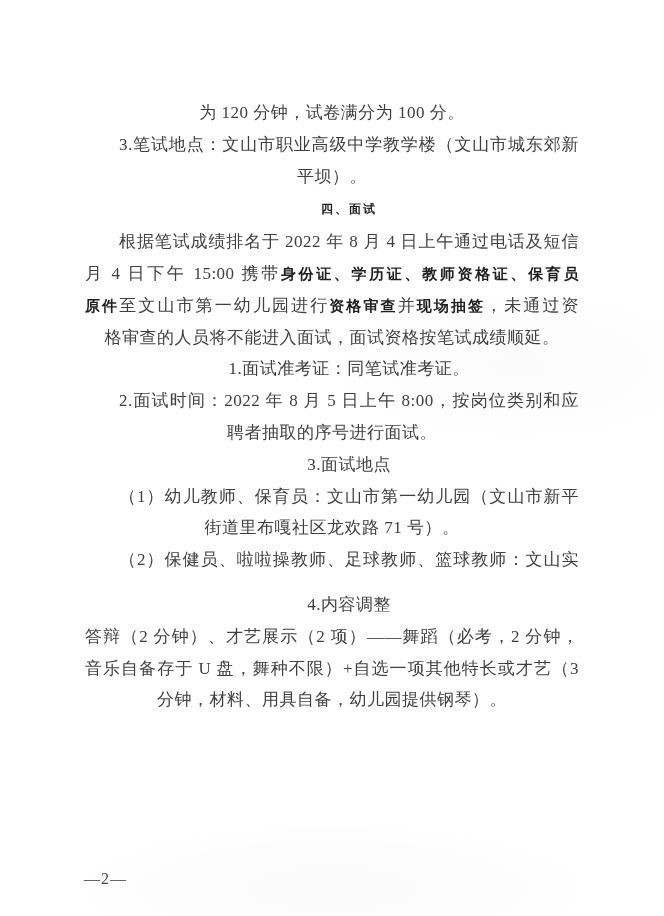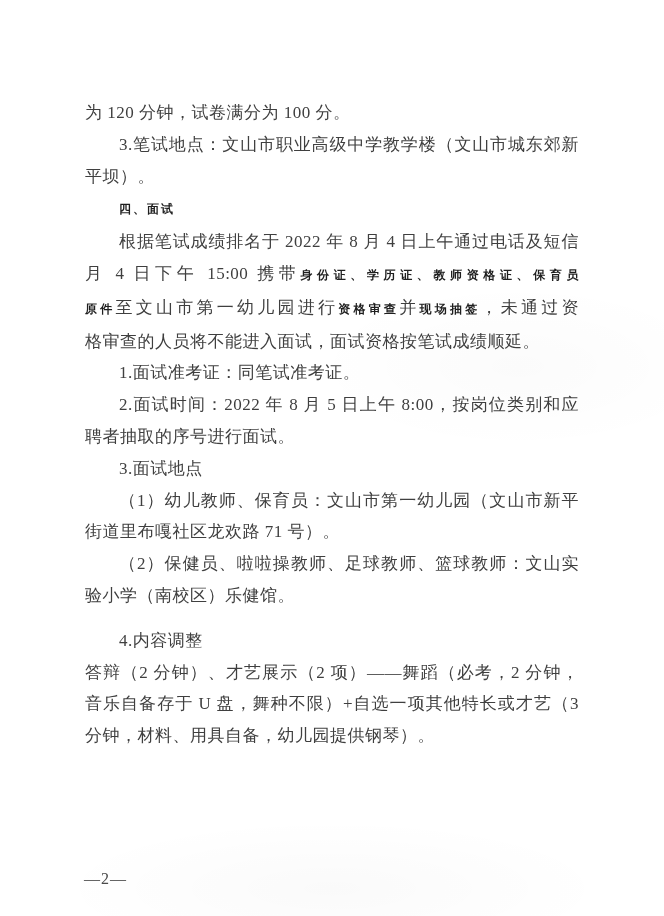--- a/index.html
+++ b/index.html
@@ -22,38 +22,38 @@
     position: absolute;
     left: 85px;
     top: 97px;
     width: 494px;
     font-size: 17px;
     line-height: 31.8px;
     color: #3f3f3f;
     letter-spacing: 0.5px;
   }
   .line {
-    text-align: left;
+    text-align: center;
     min-height: 31.8px;
   }
   .line.fill {
     text-align: justify;
     text-align-last: justify;
   }
   .line.indent {
     text-indent: 34px;
   }
   .line .r {
     font-weight: 400;
   }
   .line .b {
     font-weight: 700;
     color: #1f1f1f;
     font-family: "Liberation Sans", "DejaVu Sans", sans-serif;
-    font-size: 12px;
+    font-size: 15px;
   }
   .line.heading .b {
     font-size: 12px;
     letter-spacing: 2px;
   }
   .footer-num {
     position: absolute;
     left: 84px;
     top: 869px;
     font-size: 16px;
@@ -76,20 +76,19 @@
       <div class="line fill"><span class="r">月 4 日下午 15:00 携带</span><span class="b">身份证、学历证、教师资格证、保育员</span></div>
       <div class="line fill"><span class="b">原件</span><span class="r">至文山市第一幼儿园进行</span><span class="b">资格审查</span><span class="r">并</span><span class="b">现场抽签</span><span class="r">，未通过资</span></div>
       <div class="line"><span class="r">格审查的人员将不能进入面试，面试资格按笔试成绩顺延。</span></div>
       <div class="line indent"><span class="r">1.面试准考证：同笔试准考证。</span></div>
       <div class="line fill indent"><span class="r">2.面试时间：2022 年 8 月 5 日上午 8:00，按岗位类别和应</span></div>
       <div class="line"><span class="r">聘者抽取的序号进行面试。</span></div>
       <div class="line indent"><span class="r">3.面试地点</span></div>
       <div class="line fill indent"><span class="r">（1）幼儿教师、保育员：文山市第一幼儿园（文山市新平</span></div>
       <div class="line"><span class="r">街道里布嘎社区龙欢路 71 号）。</span></div>
       <div class="line fill indent"><span class="r">（2）保健员、啦啦操教师、足球教师、篮球教师：文山实</span></div>
-      <div class="line"><span class="r">验小学（南校区）乐健馆。</span></div>
       <div class="line indent" style="margin-top: 13px;"><span class="r">4.内容调整</span></div>
       <div class="line fill"><span class="r">答辩（2 分钟）、才艺展示（2 项）——舞蹈（必考，2 分钟，</span></div>
       <div class="line fill"><span class="r">音乐自备存于 U 盘，舞种不限）+自选一项其他特长或才艺（3</span></div>
       <div class="line"><span class="r">分钟，材料、用具自备，幼儿园提供钢琴）。</span></div>
     </div>
   <div class="footer-num">—2—</div>
 </div>
 
 </body></html>

